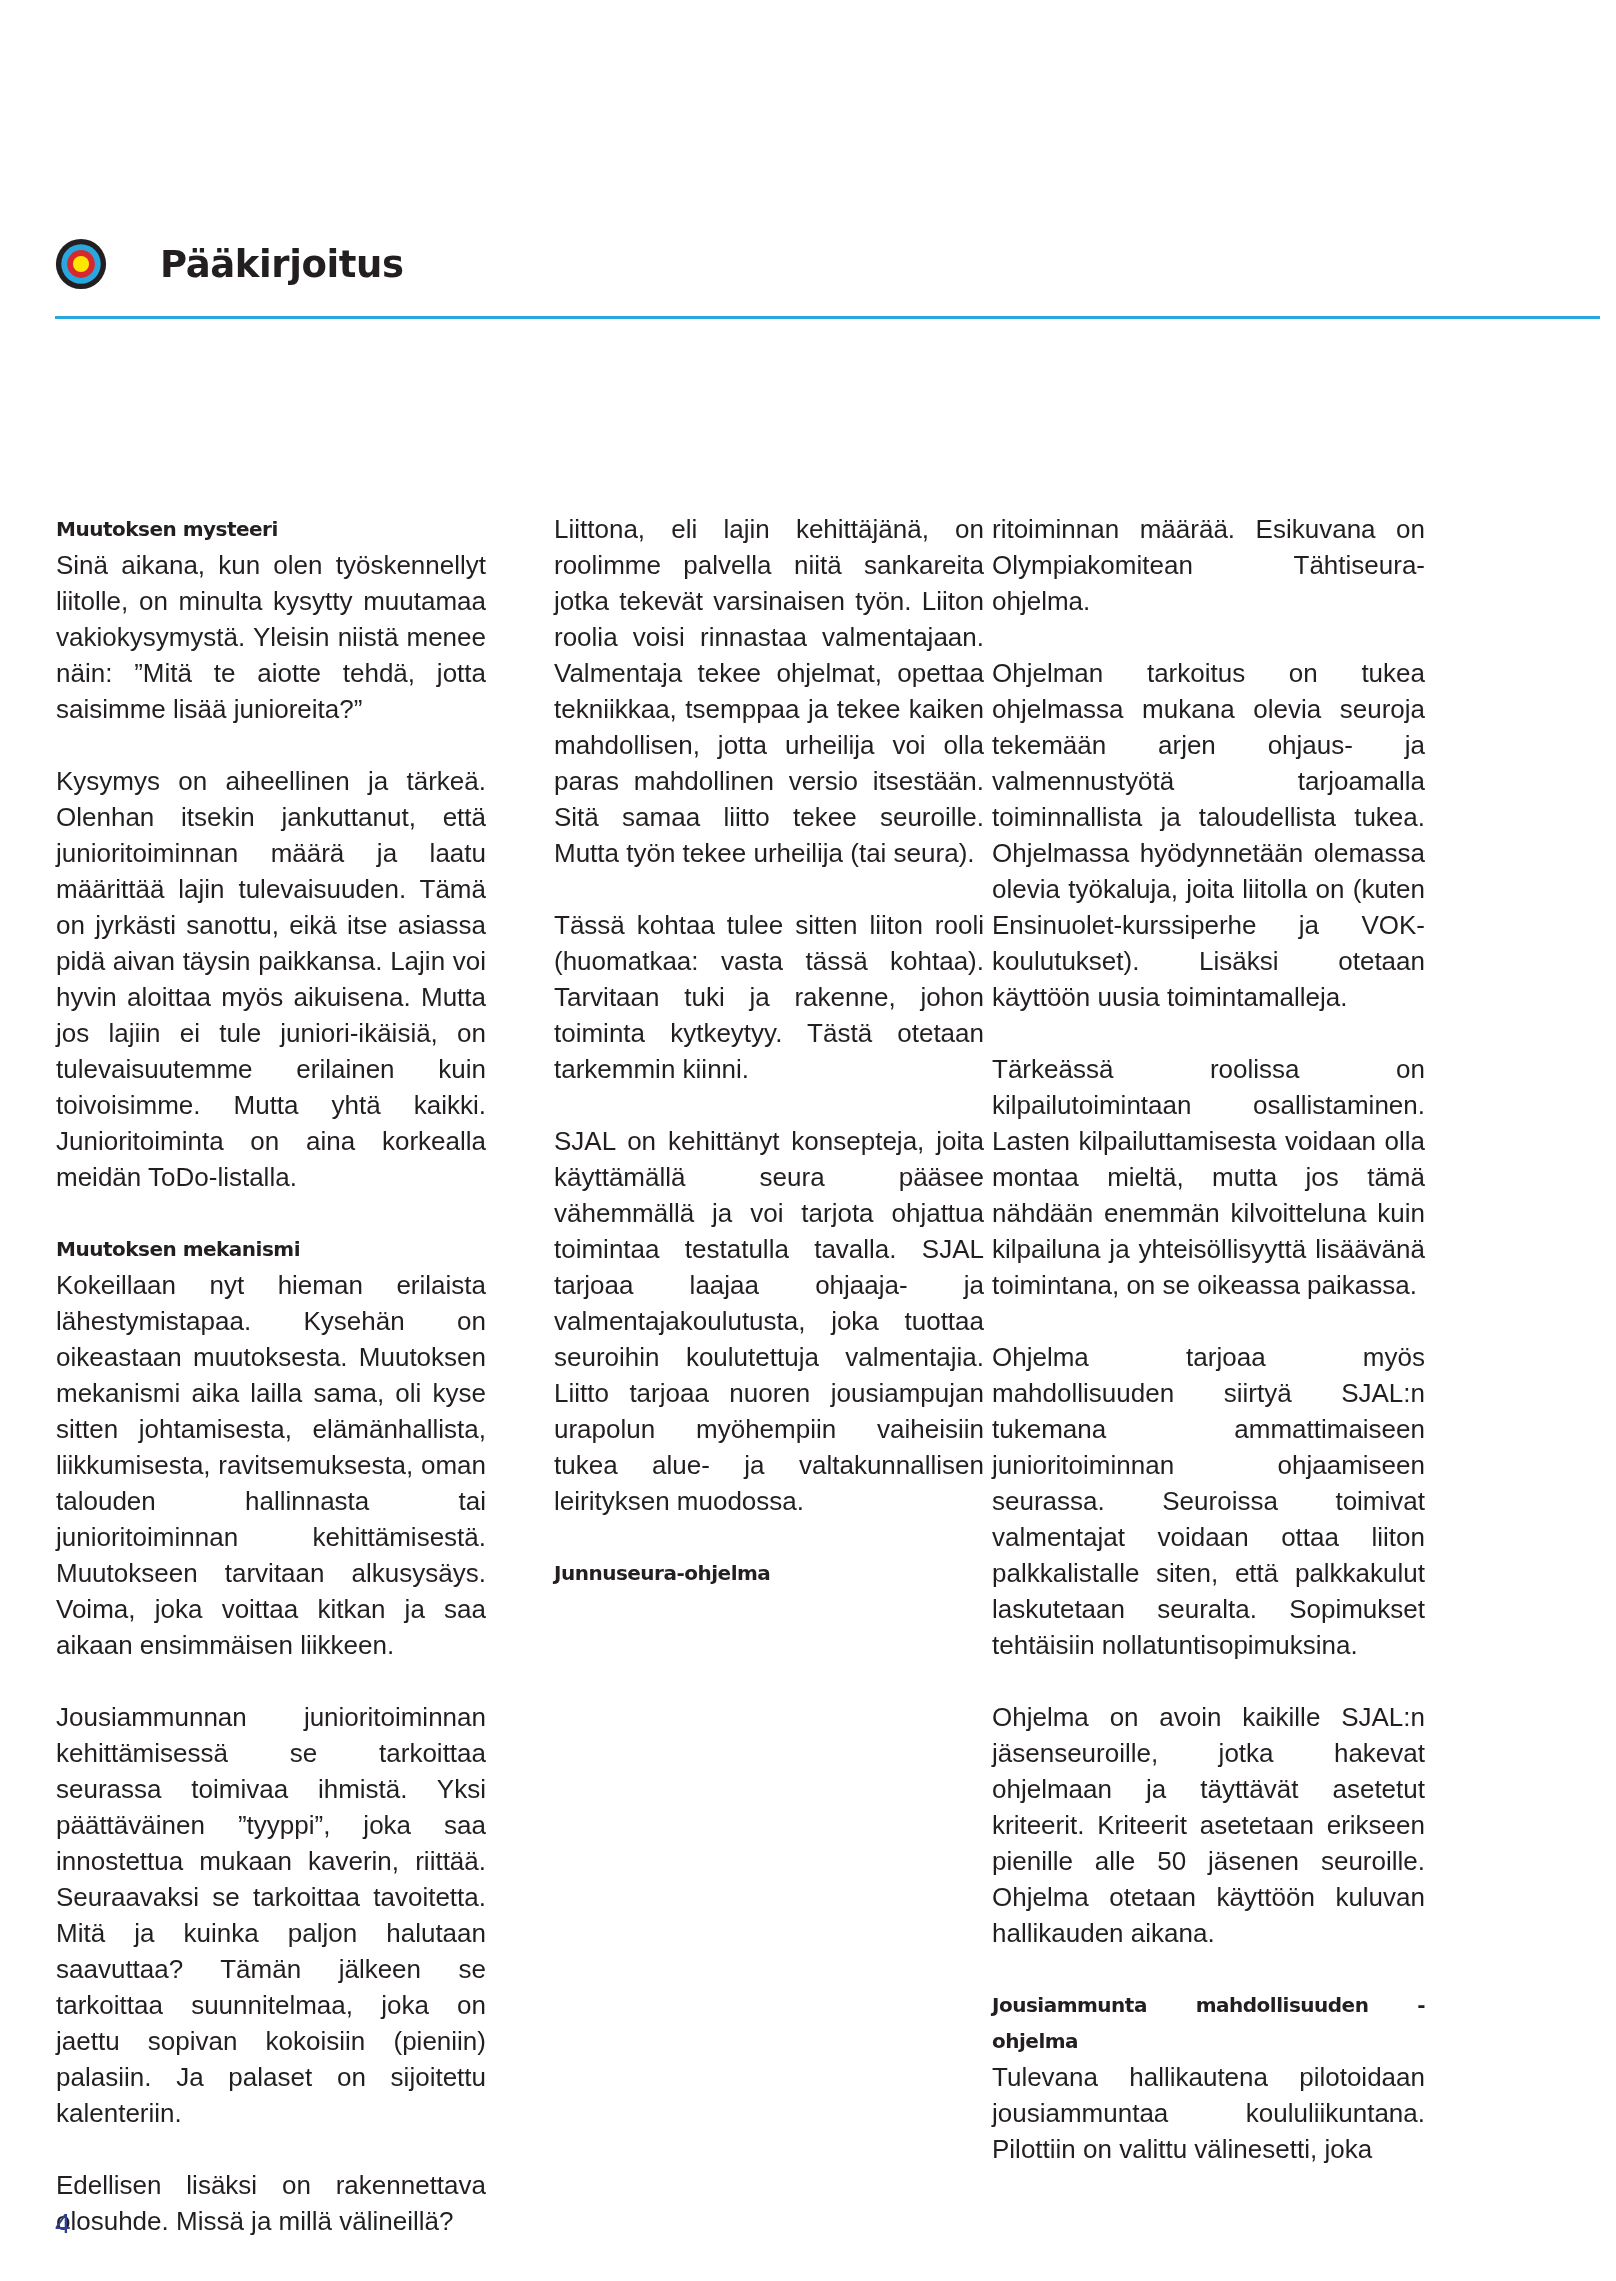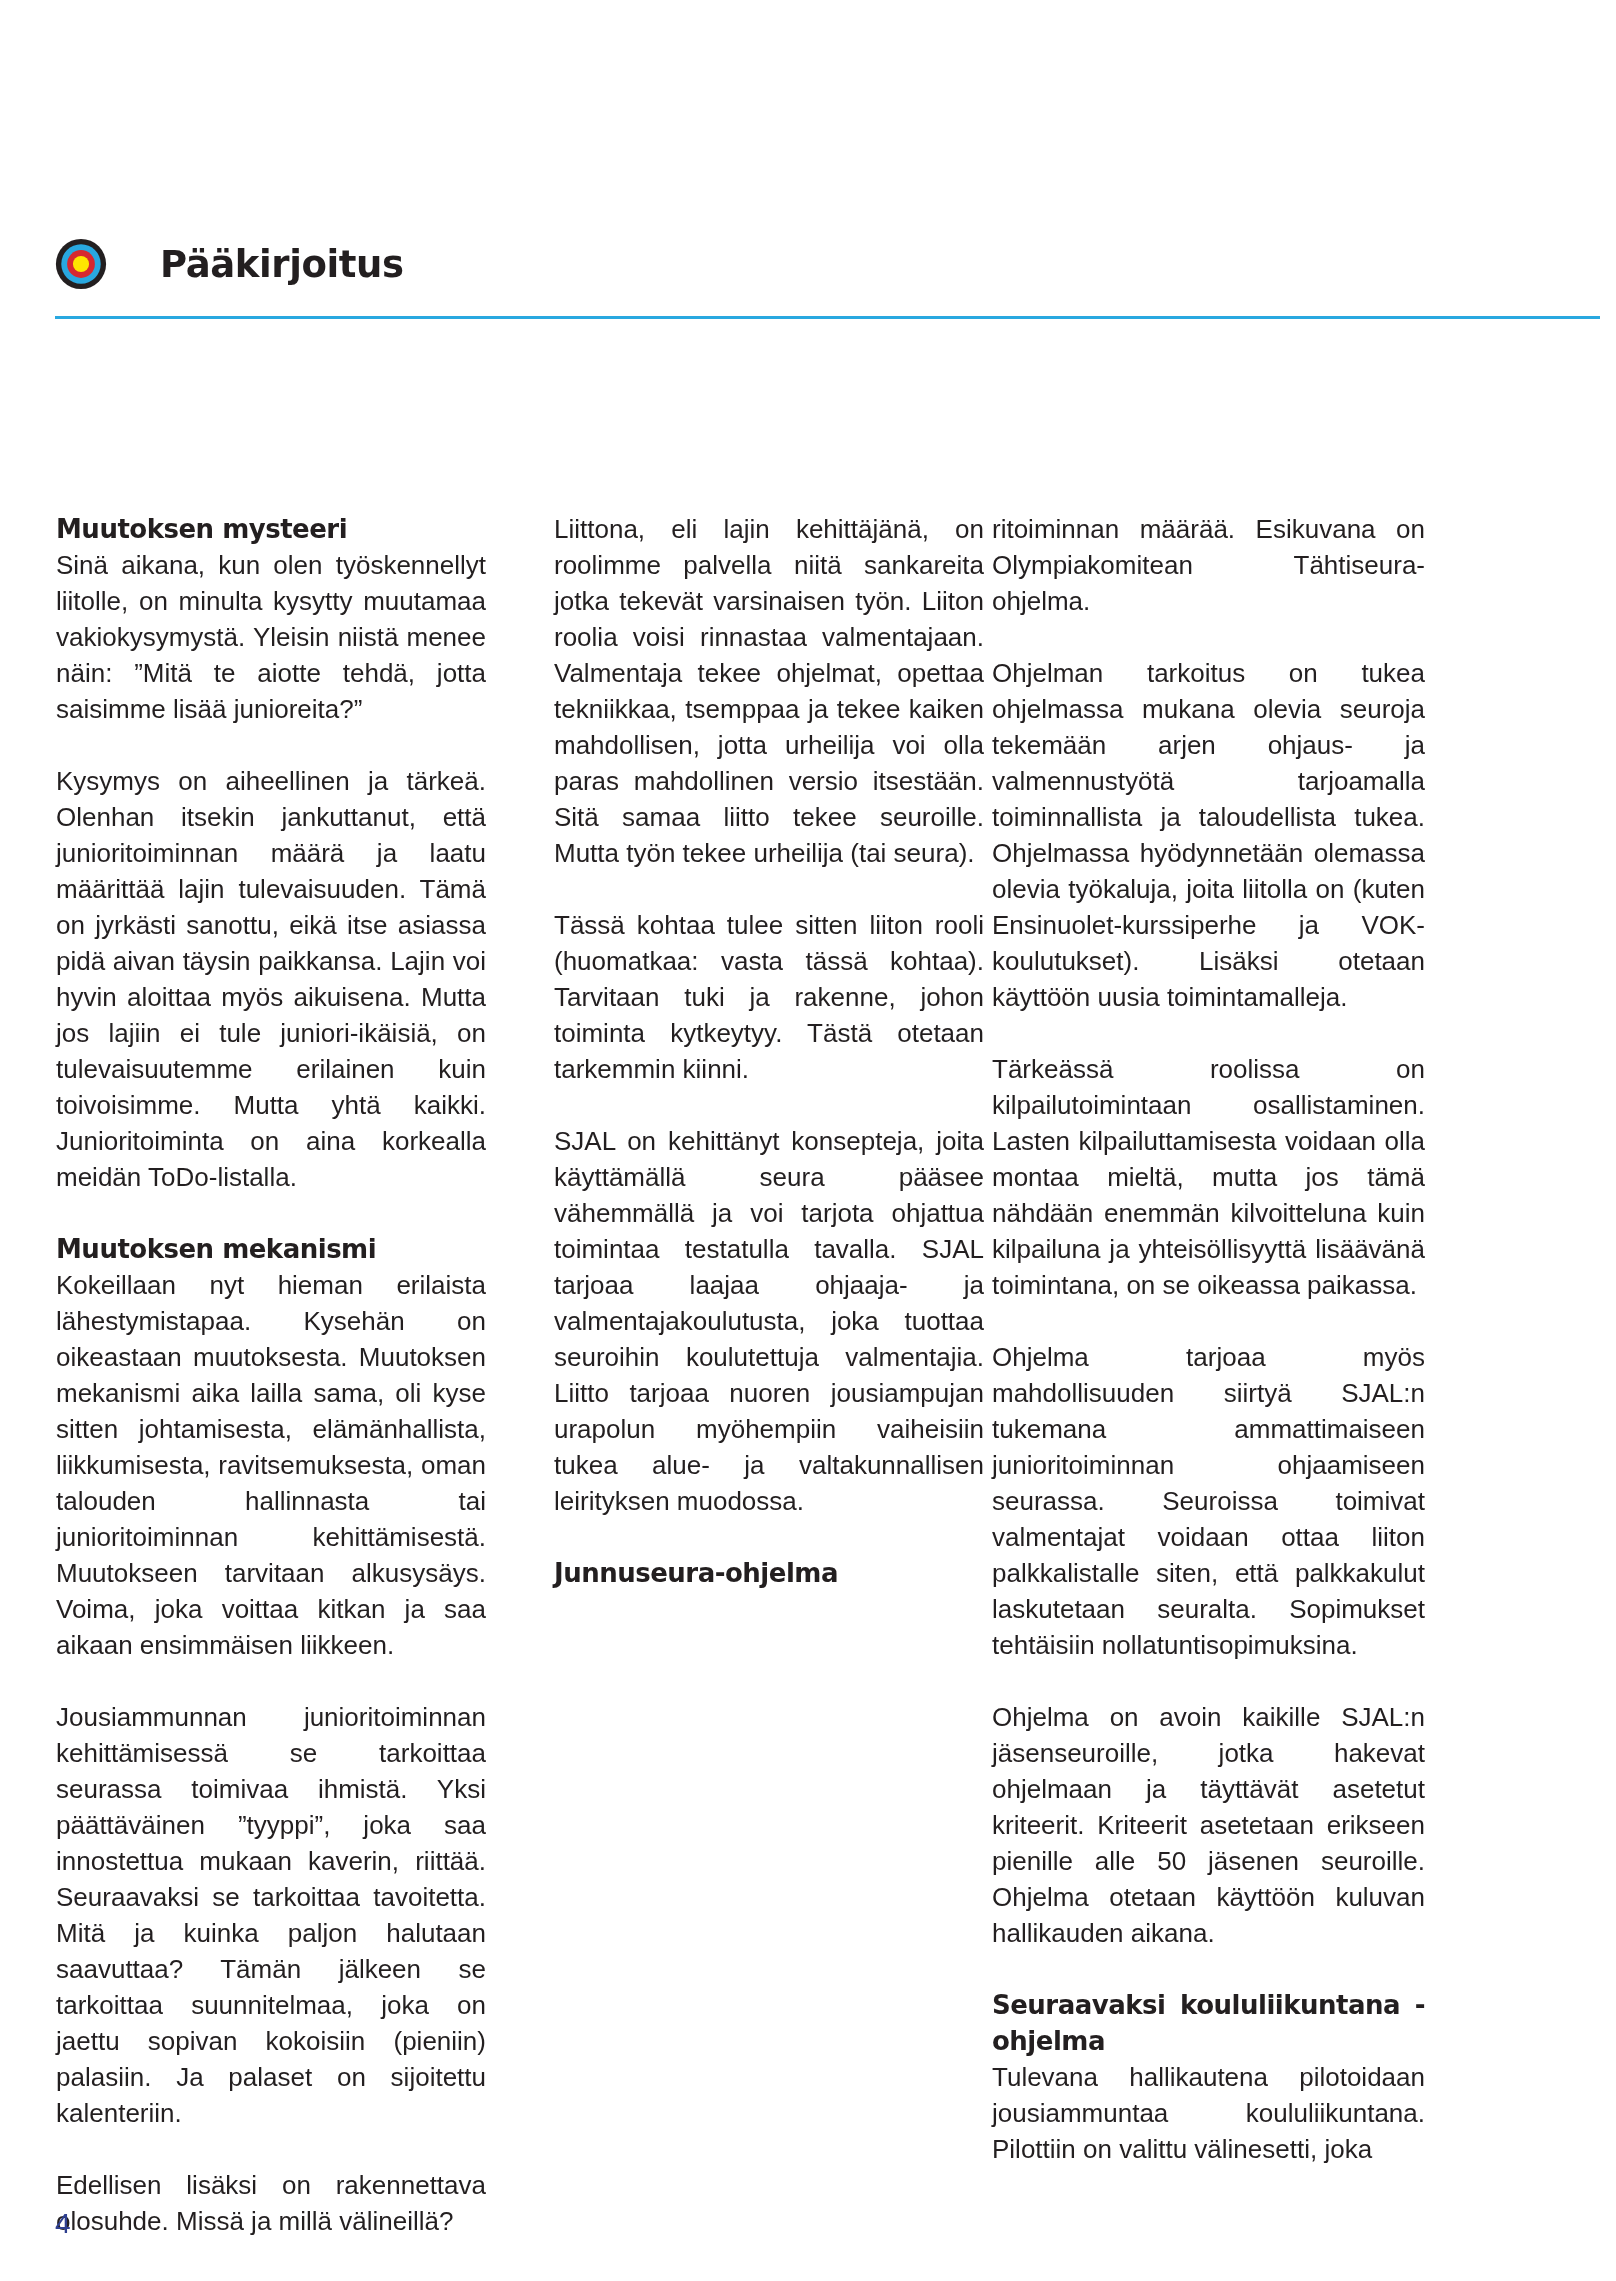--- a/index.html
+++ b/index.html
@@ -25,21 +25,21 @@
     position: absolute; top: 511px; width: 430px;
     font-size: 26px; line-height: 36px; text-align: justify;
     hyphens: manual;
   }
   .col-1 { left: 56px; }
   .col-2 { left: 554px; }
   .col-3 { left: 992px; width: 433px; }
   .col p { margin: 0 0 36px 0; }
   .col p.tight { margin-bottom: 0; }
   .col h3 {
-    margin: 0; font-size: 26px; line-height: 36px; font-weight: bold;
+    margin: 0; font-size: 20px; line-height: 36px; font-weight: bold;
     font-family: "DejaVu Sans", sans-serif; letter-spacing: -0.5px;
   }
   .page-number {
     position: absolute; left: 55px; top: 2208px;
     font-size: 28px; color: #2e3f8f;
   }
 </style>
 </head>
 <body>
 
@@ -70,18 +70,18 @@
   <p>SJAL on kehittänyt konsepteja, joita käyttämällä seura pääsee vähemmällä ja voi tarjota ohjattua toimintaa testatulla tavalla. SJAL tarjoaa laajaa ohjaaja- ja valmentajakoulutusta, joka tuottaa seuroihin koulutettuja valmentajia. Liitto tarjoaa nuoren jousiampujan urapolun myöhempiin vaiheisiin tukea alue- ja valtakunnallisen leirityksen muodossa.</p>
   <h3>Junnuseura-ohjelma</h3>
 </div>
 
 <div class="col col-3">
   <p>ritoiminnan määrää. Esikuvana on Olympiakomitean Tähtiseura-ohjelma.</p>
   <p>Ohjelman tarkoitus on tukea ohjelmassa mukana olevia seuroja tekemään arjen ohjaus- ja valmennustyötä tarjoamalla toiminnallista ja taloudellista tukea. Ohjelmassa hyödynnetään olemassa olevia työkaluja, joita liitolla on (kuten Ensinuolet-kurssiperhe ja VOK-koulutukset). Lisäksi otetaan käyttöön uusia toimintamalleja.</p>
   <p>Tärkeässä roolissa on kilpailutoimintaan osallistaminen. Lasten kilpailuttamisesta voidaan olla montaa mieltä, mutta jos tämä nähdään enemmän kilvoitteluna kuin kilpailuna ja yhteisöllisyyttä lisäävänä toimintana, on se oikeassa paikassa.</p>
   <p>Ohjelma tarjoaa myös mahdollisuuden siirtyä SJAL:n tukemana ammattimaiseen junioritoiminnan ohjaamiseen seurassa. Seuroissa toimivat valmentajat voidaan ottaa liiton palkkalistalle siten, että palkkakulut laskutetaan seuralta. Sopimukset tehtäisiin nollatuntisopimuksina.</p>
   <p>Ohjelma on avoin kaikille SJAL:n jäsenseuroille, jotka hakevat ohjelmaan ja täyttävät asetetut kriteerit. Kriteerit asetetaan erikseen pienille alle 50 jäsenen seuroille. Ohjelma otetaan käyttöön kuluvan hallikauden aikana.</p>
-  <h3>Seuraavaksi koululiikuntana -ohjelma</h3>
+  <h3>Jousiammunta mahdollisuuden -ohjelma</h3>
   <p class="tight">Tulevana hallikautena pilotoidaan jousiammuntaa koululiikuntana. Pilottiin on valittu välinesetti, joka</p>
 </div>
 
 <div class="page-number">4</div>
 
 
 </body></html>

